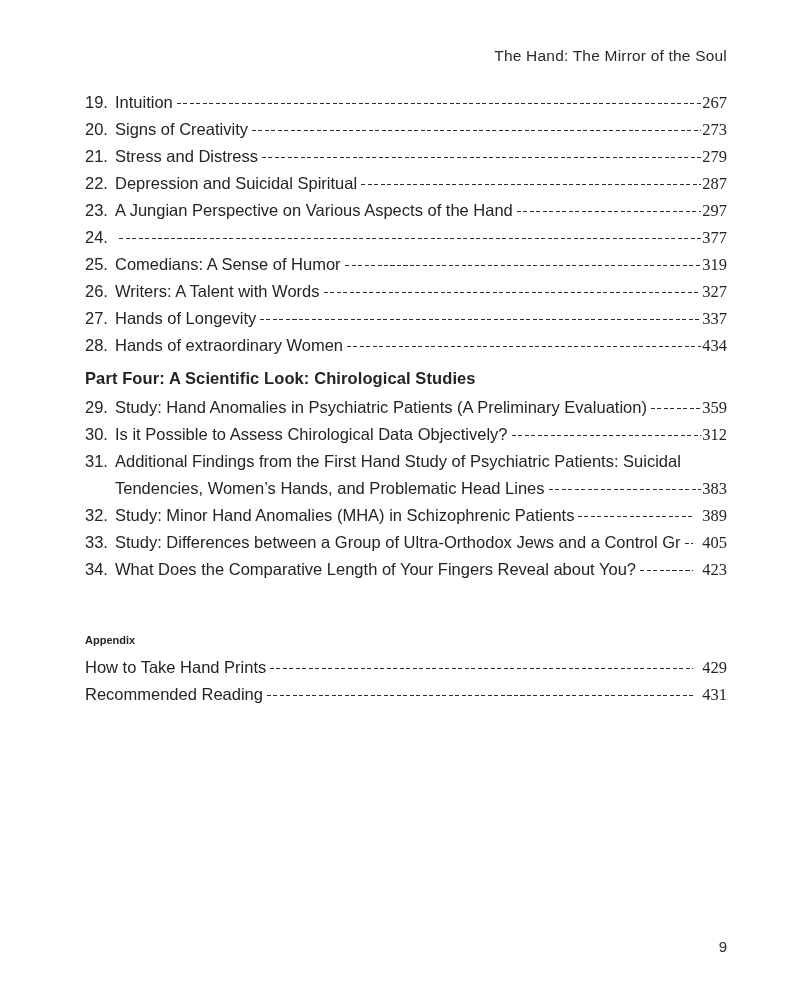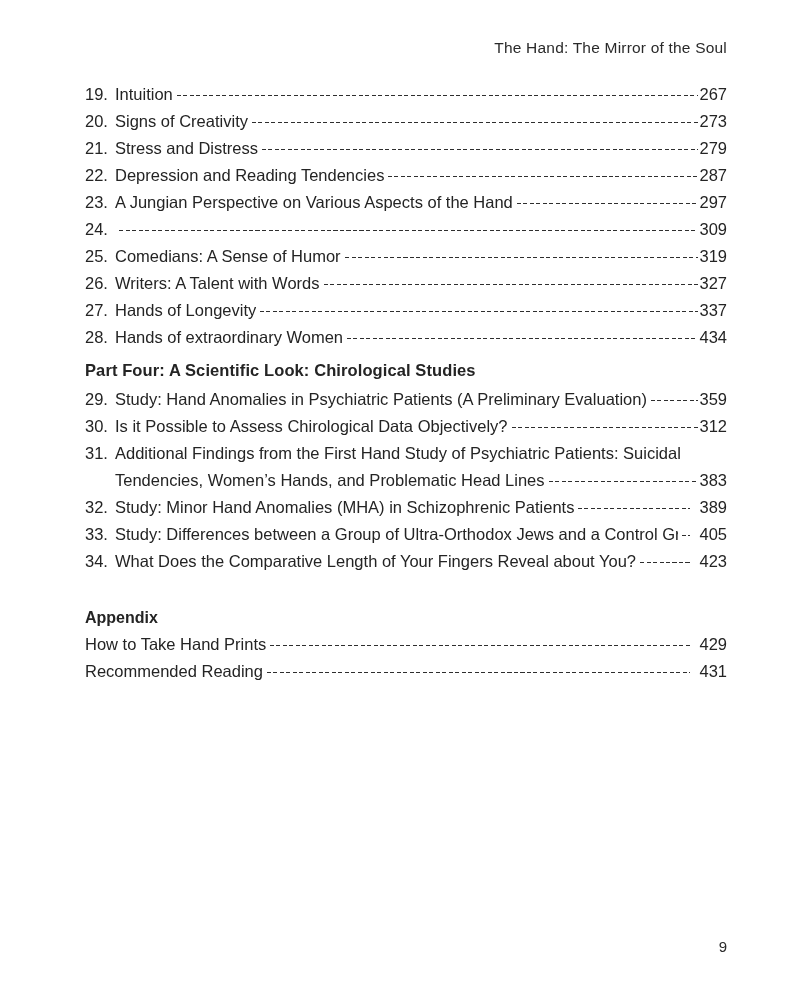--- a/index.html
+++ b/index.html
@@ -15,21 +15,21 @@
     position: relative;
     overflow: hidden;
   }
   .page {
     position: relative;
     width: 811px;
     height: 1000px;
     background: #ffffff;
   }
   .content {
-    padding: 0 84px 0 85px;
+    padding: 8px 84px 0 85px;
   }
   .running-header {
     padding-top: 38px;
     text-align: right;
     font-size: 15.5px;
     line-height: 20px;
     color: #2a2a2a;
     letter-spacing: 0.2px;
   }
   .toc {
@@ -58,34 +58,35 @@
     margin-right: 1px;
     transform: translateY(1px);
     background-image: repeating-linear-gradient(to right, #2e2e2e 0px, #2e2e2e 4px, transparent 4px, transparent 6.5px);
   }
   .row.gap .leader {
     margin-right: 9px;
   }
   .pagenum {
     flex: 0 0 auto;
     text-align: right;
+    font-family: Liberation Serif, serif;
   }
   .part-heading {
     font-weight: bold;
     font-size: 16.5px;
     line-height: 27px;
     margin-top: 6px;
     margin-bottom: 2px;
     letter-spacing: 0.1px;
   }
   .appendix-heading {
     font-weight: bold;
-    font-size: 16px;
+    font-size: 11px;
     line-height: 27px;
-    margin-top: 29px;
+    margin-top: 44px;
   }
   .footer-pagenum {
     position: absolute;
     right: 84px;
     top: 938px;
     font-size: 15px;
     color: #2a2a2a;
   }
 </style>
 </head>
@@ -111,34 +112,34 @@
         <span class="pagenum">273</span>
       </div>
       <div class="row">
         <span class="num">21.</span>
         <span class="title">Stress and Distress</span>
         <span class="leader"></span>
         <span class="pagenum">279</span>
       </div>
       <div class="row">
         <span class="num">22.</span>
-        <span class="title">Depression and Reading Tendencies</span>
+        <span class="title">Depression and Suicidal Spiritual</span>
         <span class="leader"></span>
         <span class="pagenum">287</span>
       </div>
       <div class="row">
         <span class="num">23.</span>
         <span class="title">A Jungian Perspective on Various Aspects of the Hand</span>
         <span class="leader"></span>
         <span class="pagenum">297</span>
       </div>
       <div class="row">
         <span class="num">24.</span>
         <span class="leader"></span>
-        <span class="pagenum">309</span>
+        <span class="pagenum">377</span>
       </div>
       <div class="row">
         <span class="num">25.</span>
         <span class="title">Comedians: A Sense of Humor</span>
         <span class="leader"></span>
         <span class="pagenum">319</span>
       </div>
       <div class="row">
         <span class="num">26.</span>
         <span class="title">Writers: A Talent with Words</span>

